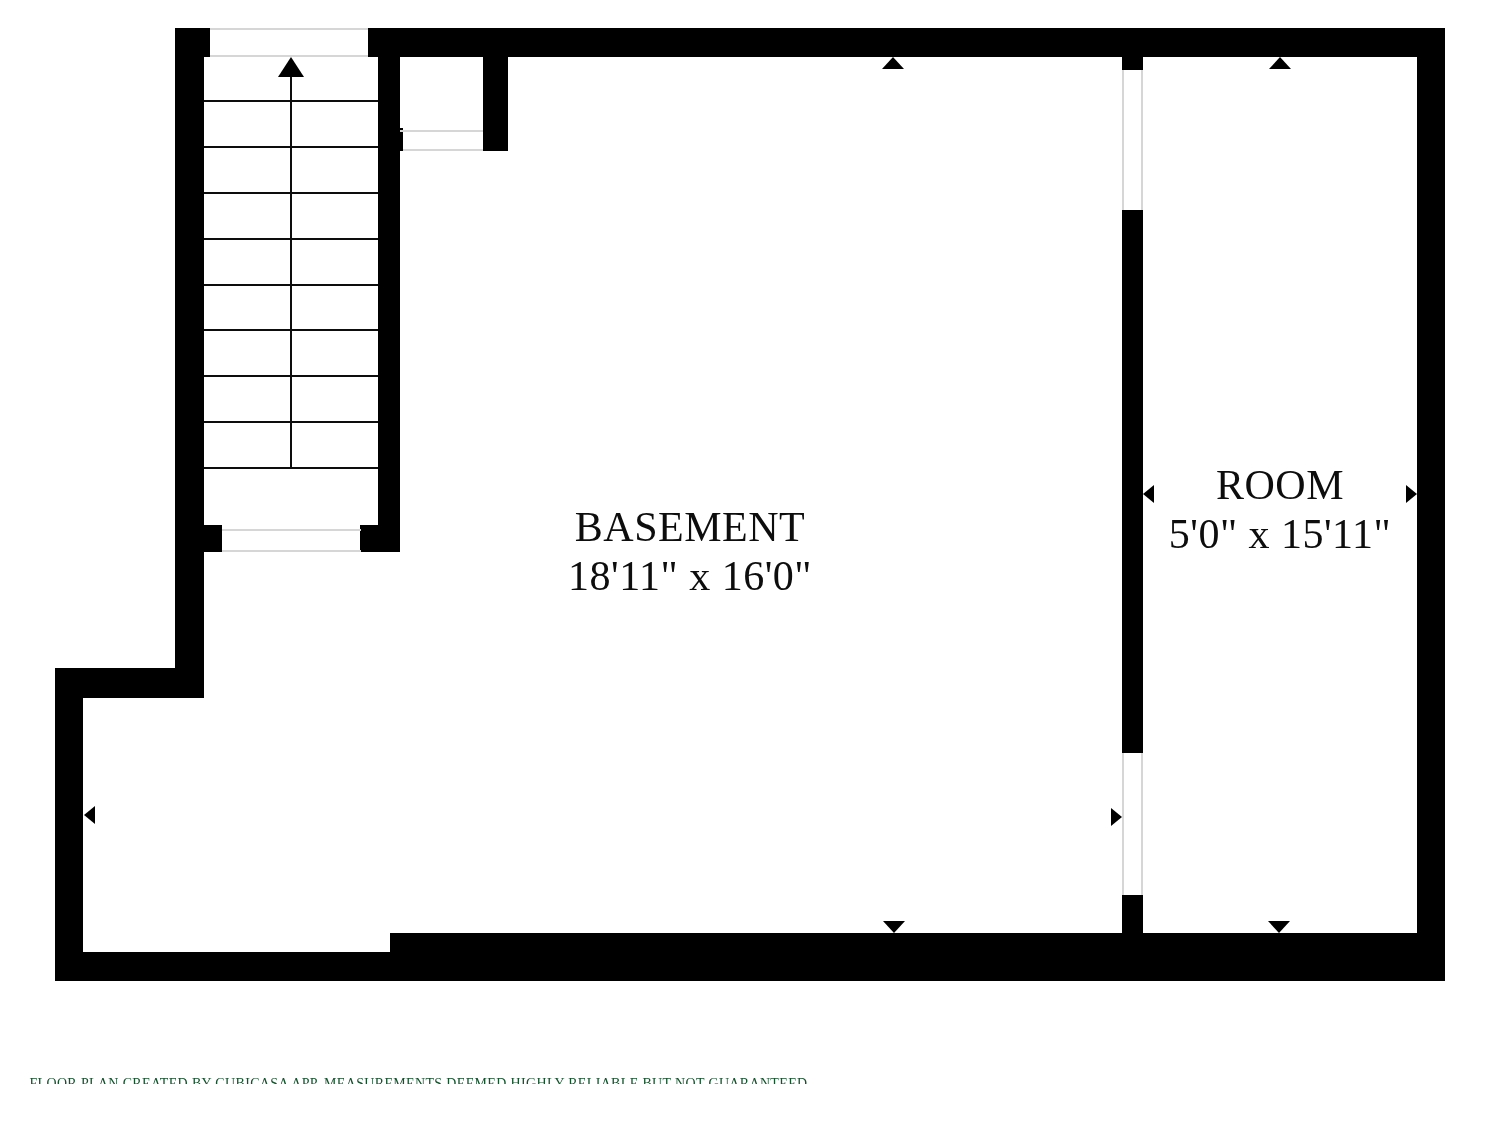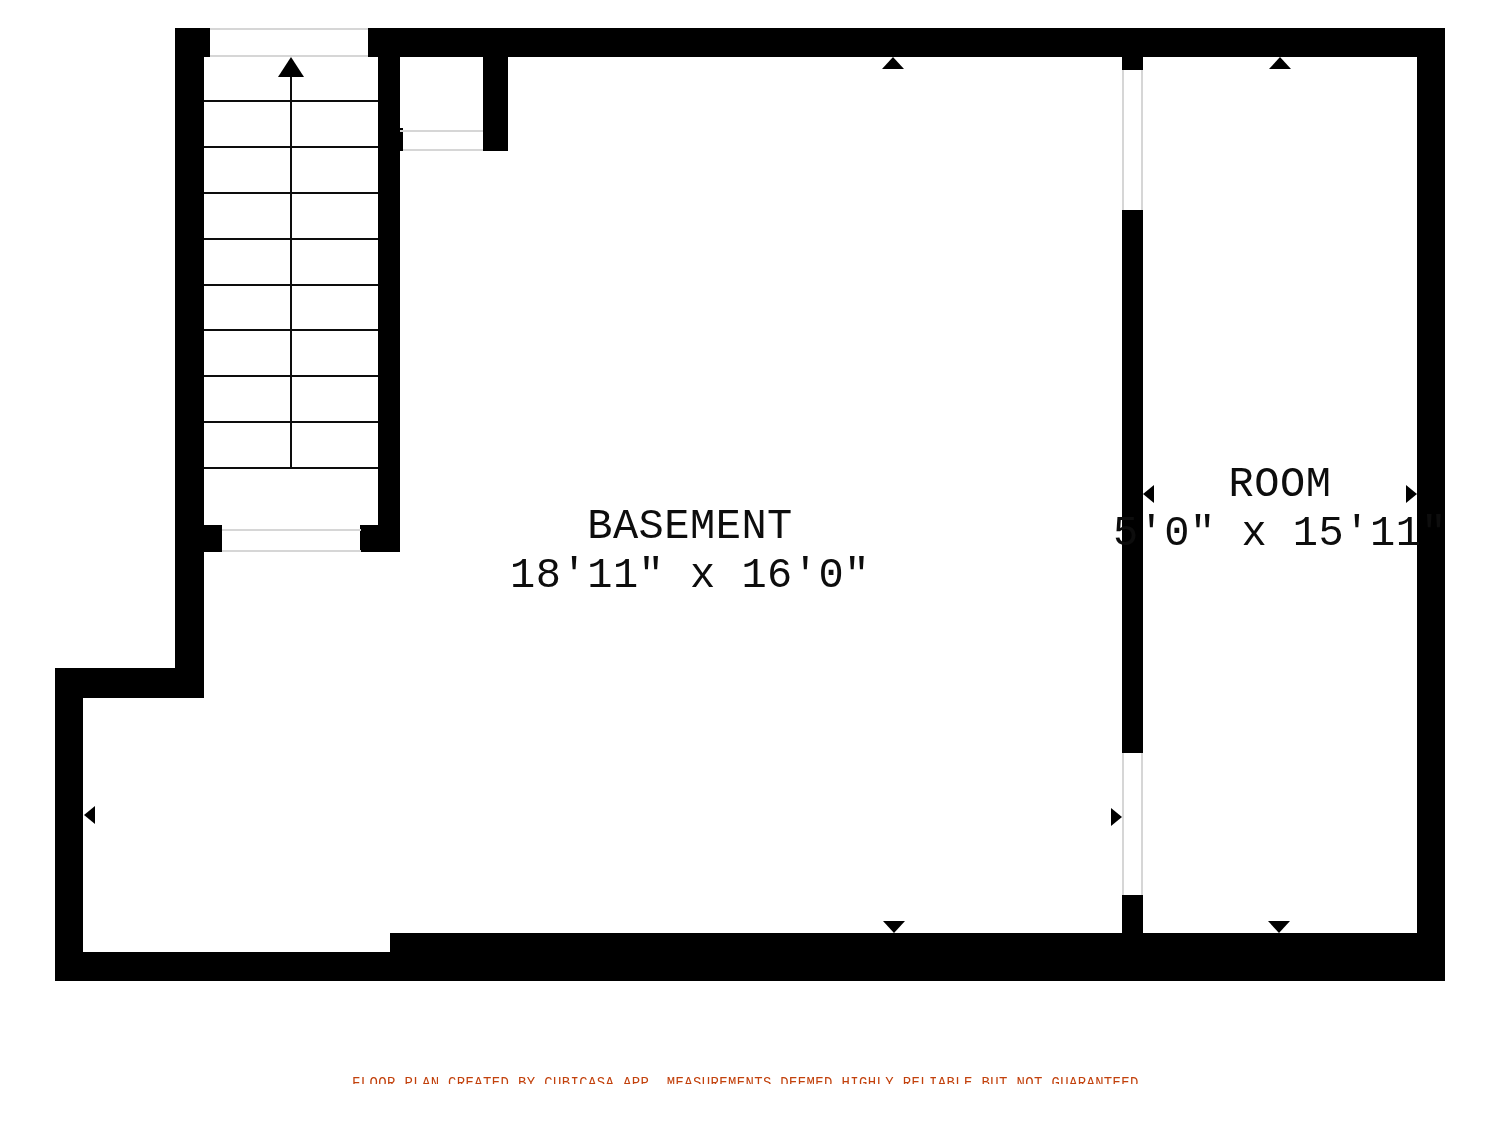--- a/index.html
+++ b/index.html
@@ -1,41 +1,41 @@
 <!DOCTYPE html>
 <html><head>
 <meta charset="utf-8">
 <style>
   html,body{margin:0;padding:0;background:#ffffff;}
   #canvas{
     position:relative;
     width:1500px;height:1084px;
     background:#ffffff;
     overflow:hidden;
-    font-family:Liberation Mono, monospace;
+    font-family:Liberation Serif, serif;
   }
   .wall{position:absolute;background:#000000;}
   .oline{position:absolute;background:#d6d6d6;}
   .tread{position:absolute;left:0;width:100%;height:2px;background:#0d0d0d;}
   .stair-stem{position:absolute;background:#0d0d0d;}
   .tri{position:absolute;width:0;height:0;}
   
   .tri.up{border-left:11px solid transparent;border-right:11px solid transparent;border-bottom:12px solid #000;}
   .tri.down{border-left:11px solid transparent;border-right:11px solid transparent;border-top:12px solid #000;}
   .tri.left{border-top:9px solid transparent;border-bottom:9px solid transparent;border-right:11px solid #000;}
   .tri.right{border-top:9px solid transparent;border-bottom:9px solid transparent;border-left:11px solid #000;}
   .tri.stair-head{border-left:13px solid transparent;border-right:13px solid transparent;border-bottom:20px solid #000;}
   .room-label{
     position:absolute;width:500px;text-align:center;
     color:#0d0d0d;font-size:42px;line-height:49px;
     letter-spacing:0.5px;white-space:nowrap;
   }
   .footer{
-    position:absolute;left:0;top:1075px;width:100%;text-align:center;
-    color:#c2410c;font-size:15px;letter-spacing:0.4px;white-space:nowrap;
+    position:absolute;left:0;top:1075px;width:100%;text-align:left;
+    color:#14532d;font-size:15px;letter-spacing:0.4px;white-space:nowrap;
   }
   .footer span{display:inline-block;transform:scaleX(0.93);transform-origin:center;}
 </style>
 </head>
 <body>
 
 <div id="canvas">
 
   <div class="wall" style="left:175px;top:28px;width:35px;height:29px;"></div>
   <div class="wall" style="left:175px;top:28px;width:29px;height:670px;"></div>

